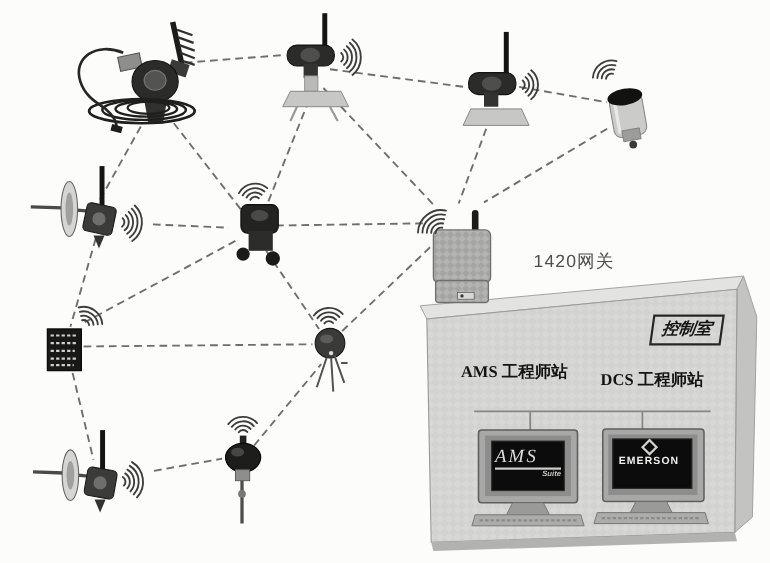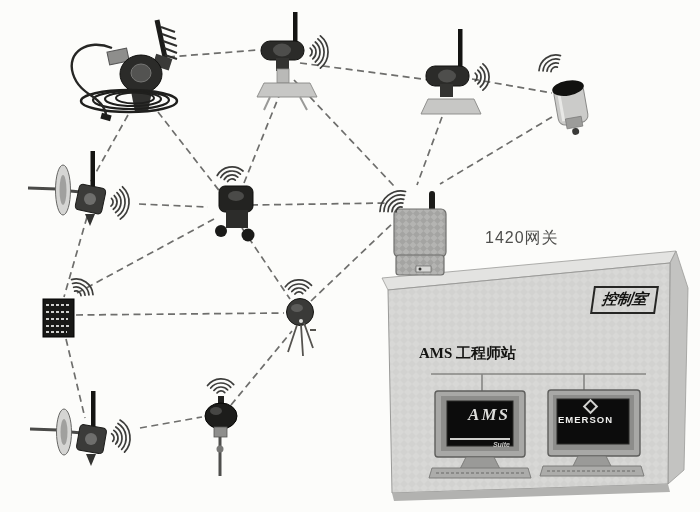--- a/index.html
+++ b/index.html
@@ -17,32 +17,32 @@
   .gw-label{left:455px;top:228px;font-family:"Liberation Sans",sans-serif;
             font-size:16px;color:#4e4e4c;letter-spacing:1px;margin-left:30px;}
 
   
   .badge{left:592px;top:286px;border:2px solid #262624;padding:2px 8px 3px;
          font-weight:bold;font-style:italic;font-size:15px;color:#131311;
          transform:skewX(-8deg);background:transparent;}
 
   
   .station{font-weight:bold;font-size:15px;color:#141412;white-space:nowrap;}
-  .station.ams{left:419px;top:344px;}
+  .station.ams{left:419px;top:329px;}
   .station.dcs{left:546px;top:336px;}
 
   
   .ams-logo{left:450px;top:406px;width:60px;color:#dcdcda;font-style:italic;}
-  .ams-main{font-size:17px;font-weight:bold;letter-spacing:2px;line-height:1;
-            border-bottom:2px solid #cfcfcd;padding-bottom:15px;text-align:right;}
+  .ams-main{font-size:17px;font-weight:normal;letter-spacing:2px;line-height:1;
+            border-bottom:2px solid #cfcfcd;padding-bottom:2px;}
   .ams-sub{font-size:7px;font-weight:bold;text-align:right;color:#c4c4c2;
            font-family:"Liberation Sans",sans-serif;margin-top:1px;}
 
   
-  .em-logo{left:558px;top:401px;width:64px;text-align:left;}
+  .em-logo{left:558px;top:401px;width:64px;text-align:center;}
   .em-diamond{width:7px;height:7px;border:2px solid #d2d2d0;transform:rotate(45deg);
               margin:0 auto 3px auto;}
   .em-text{font-family:"Liberation Sans",sans-serif;font-size:9.5px;font-weight:bold;
            color:#efefed;letter-spacing:1px;line-height:1;}
 </style>
 </head>
 <body>
 
 <div class="stage">
 
@@ -218,20 +218,21 @@
     <circle cx="420" cy="269" r="1.5" fill="#333331"></circle>
     <use href="#wifi5" class="wf" transform="translate(401,212) rotate(-128)"></use>
   </g>
 </svg>
 
 <div class="ovl gw-label">1420网关</div>
 
 <div class="ovl badge">控制室</div>
 
 <div class="ovl station ams">AMS 工程师站</div>
+<div class="ovl station dcs">DCS 工程师站</div>
 
 <div class="ovl ams-logo">
   <div class="ams-main">AMS</div>
   <div class="ams-sub">Suite</div>
 </div>
 
 <div class="ovl em-logo">
   <div class="em-diamond"></div>
   <div class="em-text">EMERSON</div>
 </div>

